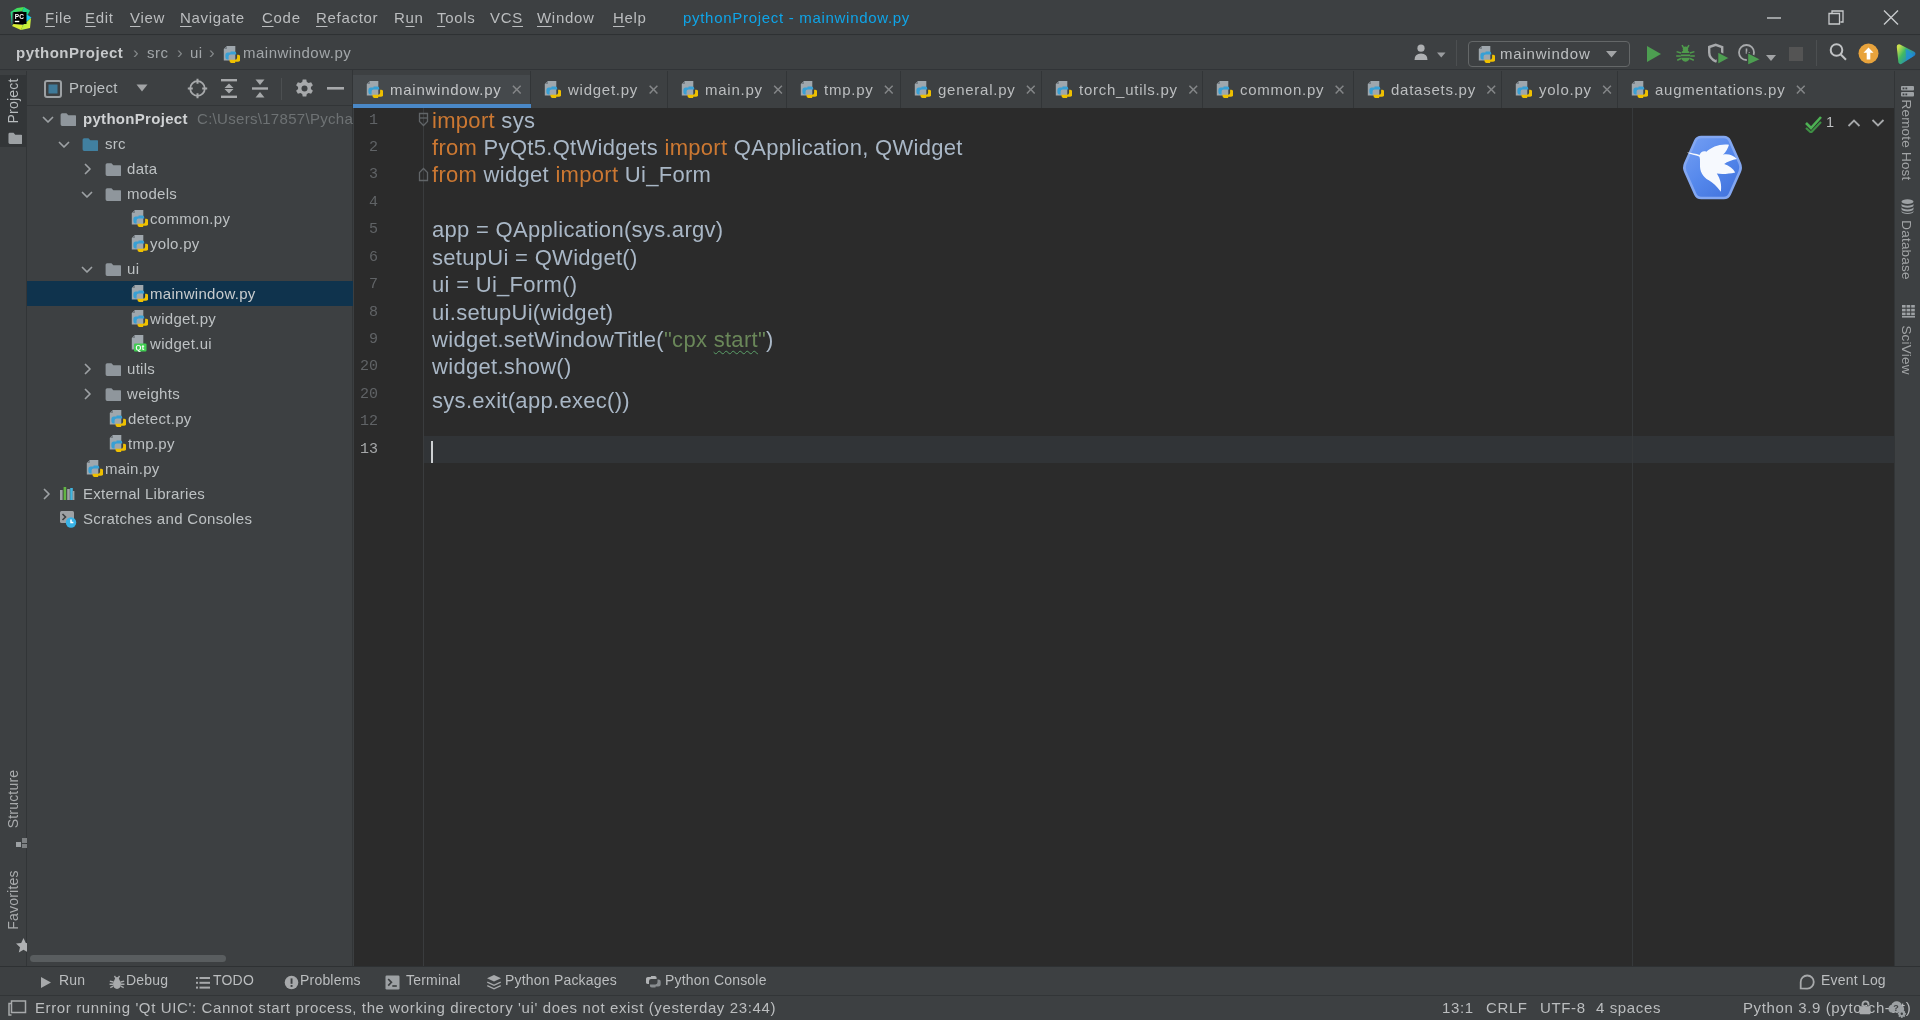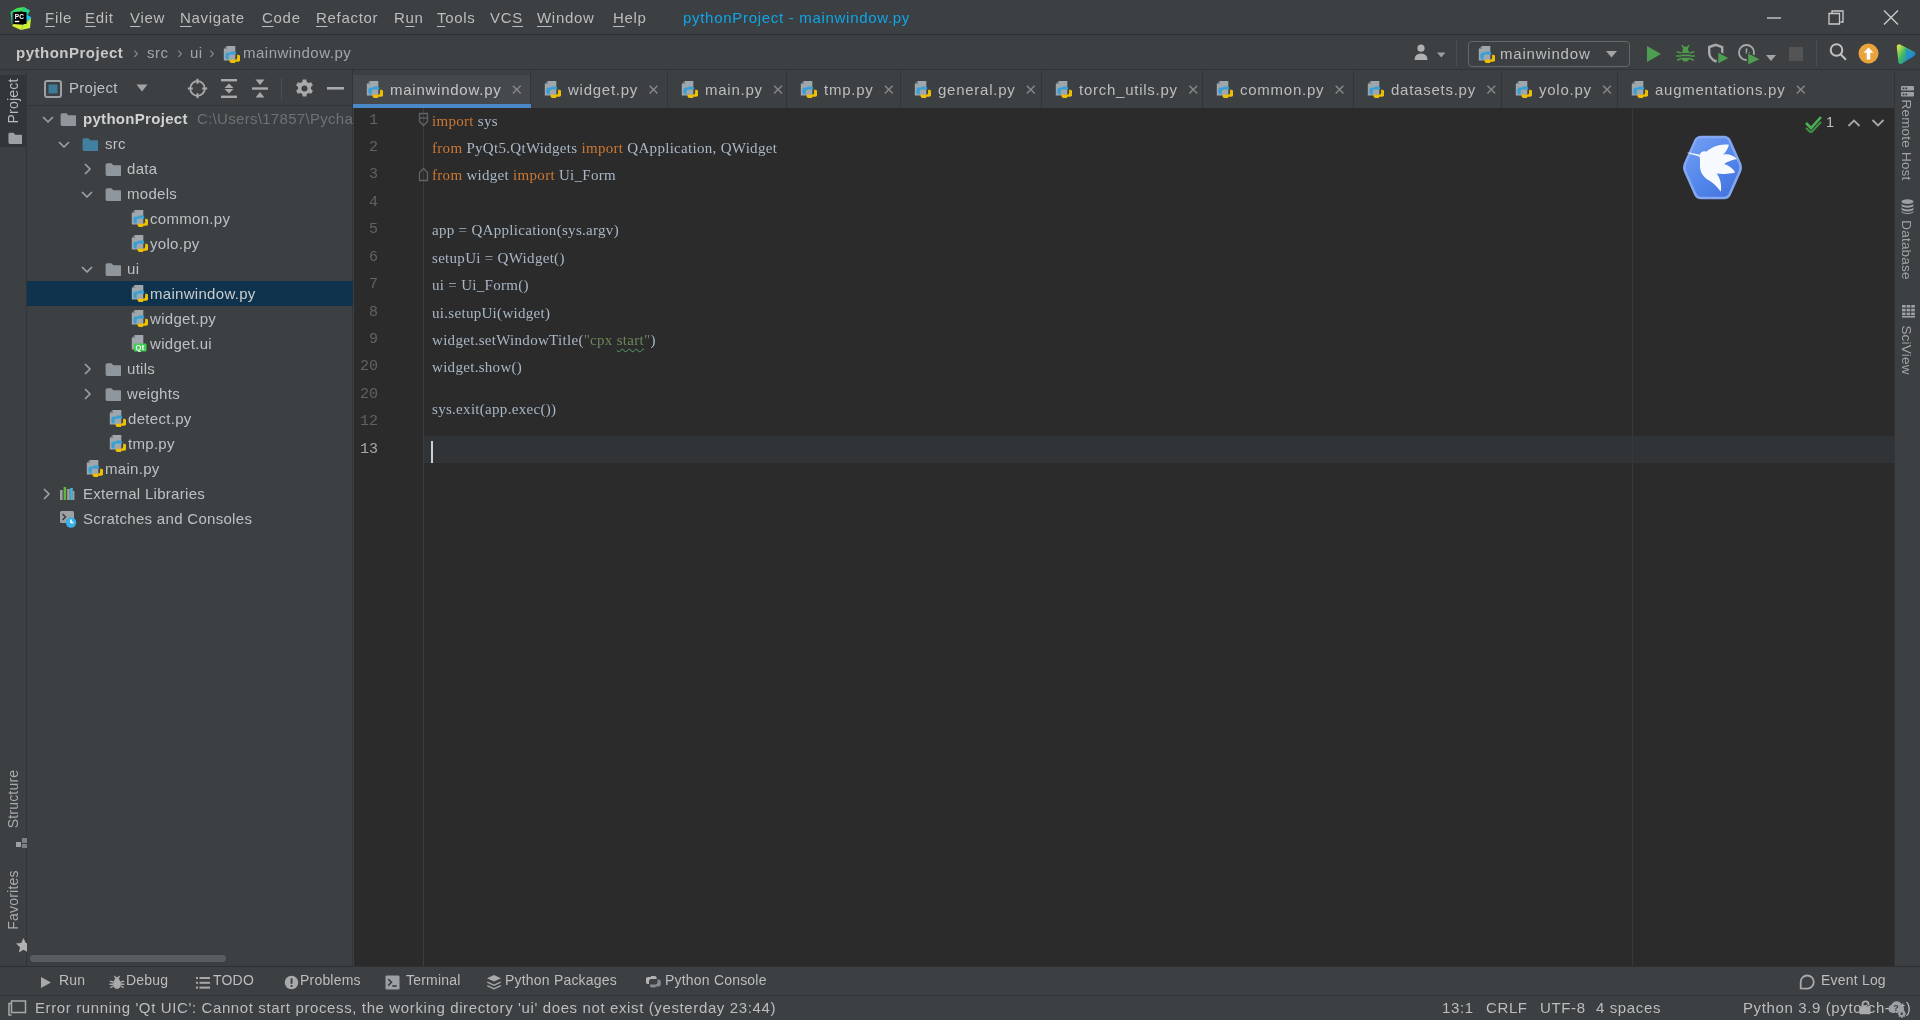--- a/index.html
+++ b/index.html
@@ -10,21 +10,21 @@
 .menu{position:absolute;top:0;height:35px;line-height:35px;font-size:15px;color:#bbbdbf;letter-spacing:.7px}
 .menu u{text-decoration-thickness:1px;text-underline-offset:2.5px}
 .crumb{position:absolute;top:35px;height:35px;line-height:35px;font-size:15px;color:#a2a6a9;letter-spacing:.5px}
 .sep{color:#85898b;font-size:17px}
 .tab{position:absolute;top:71px;height:37px;display:flex;align-items:center;font-size:15px;letter-spacing:.75px;color:#bbbdbf;border-right:1px solid #323537;padding-left:12px}
 .tab .x{color:#848688;font-size:15px;margin-left:9px;font-family:"Liberation Sans"}
 .tab svg{margin-right:7px}
 .row{position:absolute;left:27px;width:326px;height:25px;line-height:25px;font-size:15px;letter-spacing:.3px;color:#bdc1c3}
 .row svg{position:absolute;top:4px}
 .row .t{position:absolute;top:0}
-.cl{position:absolute;left:432px;height:28px;line-height:28px;font-family:Liberation Serif, serif;font-size:15px;letter-spacing:.3px;color:#a9b7c6;white-space:pre}
+.cl{position:absolute;left:432px;height:28px;line-height:28px;font-family:Liberation Sans, sans-serif;font-size:22px;letter-spacing:.3px;color:#a9b7c6;white-space:pre}
 .ln{position:absolute;left:340px;width:38px;height:28px;line-height:28px;text-align:right;font-family:"Liberation Mono",monospace;font-size:15px;color:#606366}
 .kw{color:#cc7832}
 .str{color:#6a8759}
 .wavy{text-decoration:underline wavy #5a9e68;text-decoration-thickness:1px;text-underline-offset:3px}
 .bt{position:absolute;top:966px;height:29px;line-height:29px;font-size:14px;letter-spacing:.2px;color:#bbbdbf}
 .st{position:absolute;top:995px;height:25px;line-height:25px;font-size:15px;letter-spacing:.62px;color:#bbbdbf}
 </style></head>
 <body>
 
 <svg width="0" height="0" style="position:absolute">
@@ -420,21 +420,21 @@
 
 <div class="cl" style="top:106.6px"><span class="kw">import</span> sys</div>
 <div class="cl" style="top:134px"><span class="kw">from</span> PyQt5.QtWidgets <span class="kw">import</span> QApplication, QWidget</div>
 <div class="cl" style="top:161.4px"><span class="kw">from</span> widget <span class="kw">import</span> Ui_Form</div>
 <div class="cl" style="top:216.3px">app = QApplication(sys.argv)</div>
 <div class="cl" style="top:243.7px">setupUi = QWidget()</div>
 <div class="cl" style="top:271.1px">ui = Ui_Form()</div>
 <div class="cl" style="top:298.5px">ui.setupUi(widget)</div>
 <div class="cl" style="top:325.9px">widget.setWindowTitle(<span class="str">"cpx <span class="wavy">start</span>"</span>)</div>
 <div class="cl" style="top:353.3px">widget.show()</div>
-<div class="cl" style="top:395px">sys.exit(app.exec())</div>
+<div class="cl" style="top:387px">sys.exit(app.exec())</div>
 
 <div class="a" style="left:431px;top:440.5px;width:2px;height:22px;background:#cdd0d2"></div>
 
 <svg class="a" style="left:1804px;top:115px" width="20" height="18" viewBox="0 0 20 18">
 <path d="M2,8 L7,13 L17,2" fill="none" stroke="#4db153" stroke-width="2.6"></path>
 <path d="M2,13 L7,17.5 L17,7" fill="none" stroke="#3e8f44" stroke-width="2.2"></path>
   </svg>
 <div class="a" style="left:1826px;top:114px;font-size:14.5px;color:#bdbfc1">1</div>
 <svg class="a" style="left:1847px;top:118px" width="14" height="10" viewBox="0 0 14 10" fill="none" stroke="#a7a9ab" stroke-width="1.8">
     <path d="M1.5,8 L7,2.5 L12.5,8"></path>

